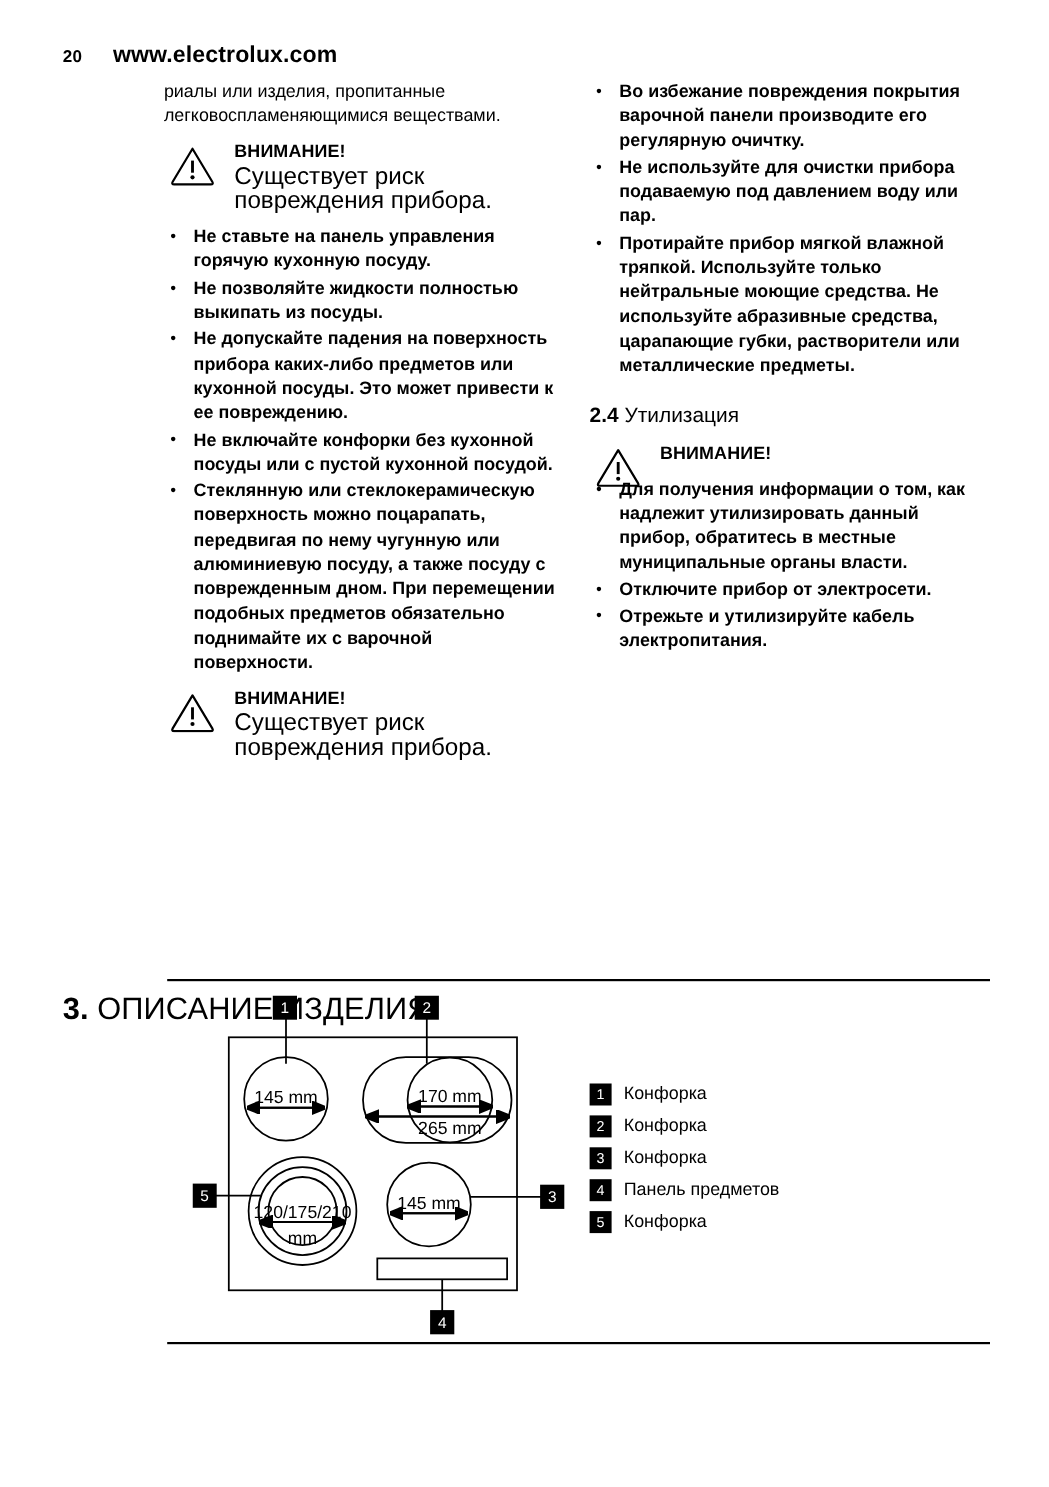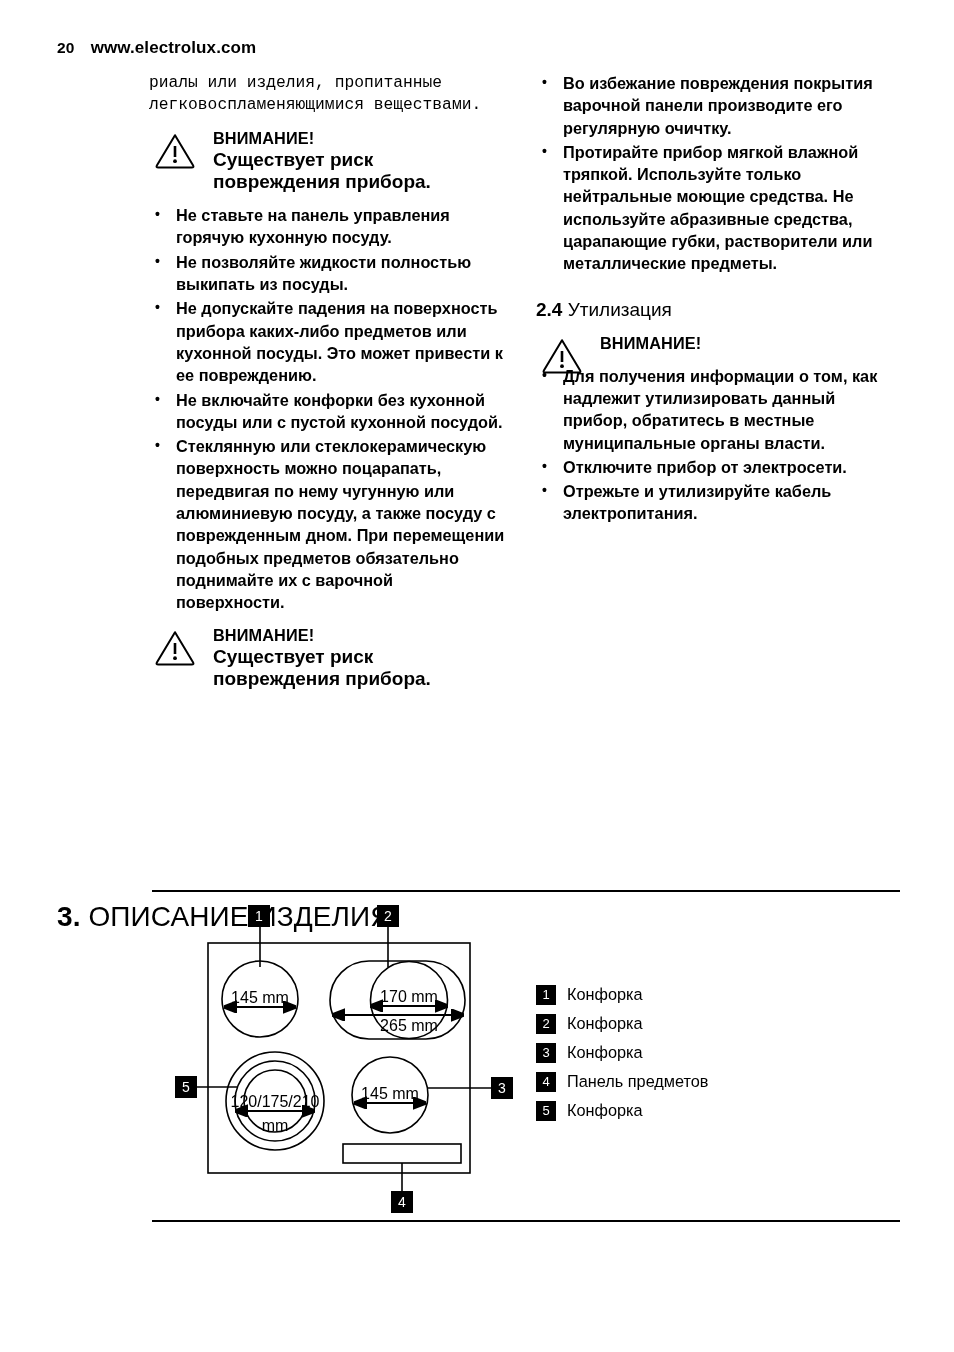--- a/index.html
+++ b/index.html
@@ -16,47 +16,46 @@
     overflow: hidden;
   }
 
   
   #page-header {
     position: absolute;
     left: 57px;
     top: 38px;
     display: flex;
     align-items: baseline;
-    gap: 16px;
+    gap: 28px;
   }
   #page-header .pg-num {
     font-size: 15.5px;
     font-weight: bold;
     letter-spacing: 0.2px;
   }
   #page-header .site {
-    font-size: 17px;
+    font-size: 21px;
     font-weight: bold;
     letter-spacing: 0.1px;
   }
 
   
   .col {
     position: absolute;
     top: 72px;
     width: 356px;
   }
   .col.left  { left: 149px; }
   .col.right { left: 536px; }
 
   .para {
     font-size: 16.3px;
     line-height: 22.3px;
     margin: 0;
-    font-family: Liberation Mono, monospace;
   }
 
   
   ul.bullets {
     list-style: none;
     margin: 0;
     padding: 0;
     font-weight: bold;
   }
   ul.bullets > li {
@@ -87,23 +86,22 @@
     width: 42px;
     height: 38px;
   }
   .warning .w-title {
     font-size: 16.3px;
     font-weight: bold;
     line-height: 21px;
     letter-spacing: 0.1px;
   }
   .warning .w-body {
-    font-size: 19px;
+    font-size: 22px;
     line-height: 22.3px;
-    font-weight: bold;
   }
 
   
   .subhead {
     font-size: 19px;
     line-height: 25px;
     margin: 22px 0 8px 0;
     font-weight: normal;
   }
   .subhead .num {
@@ -213,20 +211,21 @@
     <div class="w-title">ВНИМАНИЕ!</div>
     <div class="w-body">Существует риск повреждения прибора.</div>
   </div>
 
 </div>
 
 <div class="col right">
 
   <ul class="bullets">
     <li>Во избежание повреждения покрытия варочной панели производите его регулярную очичтку.</li>
+    <li>Не используйте для очистки прибора подаваемую под давлением воду или пар.</li>
     <li>Протирайте прибор мягкой влажной тряпкой. Используйте только нейтральные моющие средства. Не используйте абразивные средства, царапающие губки, растворители или металлические предметы.</li>
   </ul>
 
   <h2 class="subhead">
     <span class="num">2.4</span>
     <span>Утилизация</span>
   </h2>
 
   <div class="warning">
     <span class="tri">

